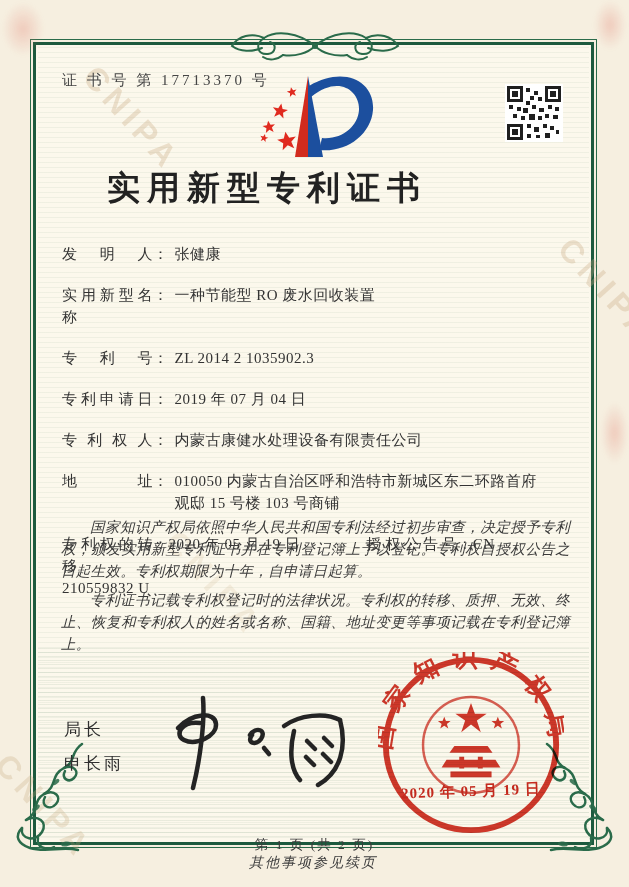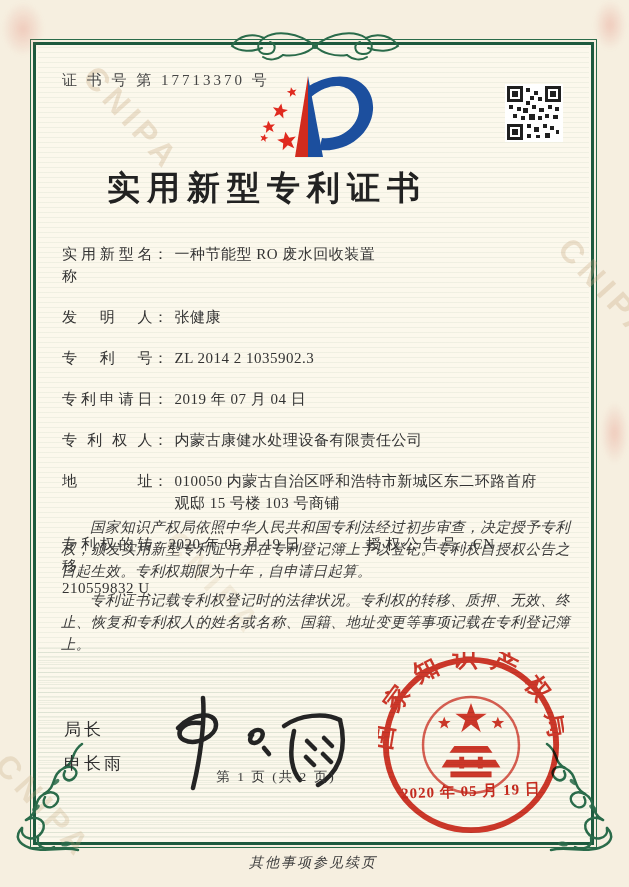--- a/index.html
+++ b/index.html
@@ -74,21 +74,21 @@
   .signer.t{top:718px;}
   .signer.n{top:752px;}
   .signature{position:absolute; left:148px; top:690px; width:215px; height:105px; z-index:3;}
   .seal{position:absolute; left:378px; top:652px; width:186px; height:186px; z-index:4; mix-blend-mode:multiply; opacity:0.93;}
   .seal-date{
     position:absolute; left:370px; top:782px; width:202px; z-index:5;
     text-align:center; color:#c32a1e; font-size:15px; letter-spacing:1px;
     transform:rotate(-2deg); font-weight:600;
   }
   .page-num{
-    position:absolute; left:0; width:552px; top:768px; z-index:3;
+    position:absolute; left:0; width:629px; top:836px; z-index:3;
     text-align:center; font-size:13.5px; letter-spacing:2px; color:#3a3a3a;
   }
   .footer-note{
     position:absolute; left:0; width:626px; top:854px; z-index:3;
     text-align:center; font-size:14px; letter-spacing:2px;
     font-style:italic; color:#3d3d3d;
   }
   .ornament-top{position:absolute; left:220px; top:24px; width:190px; height:40px; z-index:2;}
   .corner{position:absolute; width:95px; height:112px; z-index:2;}
   .corner.bl{left:4px; top:742px;}
@@ -209,24 +209,24 @@
         <rect x="22" y="50" width="4" height="4"></rect>
       <rect x="31" y="51" width="4" height="3"></rect>
         <rect x="40" y="49" width="5" height="5"></rect>
     </g>
   </svg>
 
   <div class="title">实用新型专利证书</div>
 
   <div class="fields">
     <div class="f-row">
+      <span class="f-label">发明人</span><span class="f-colon">：</span><span class="f-value">张健康</span>
+    </div>
+    <div class="f-row">
       <span class="f-label">实用新型名称</span><span class="f-colon">：</span><span class="f-value">一种节能型 RO 废水回收装置</span>
-    </div>
-    <div class="f-row">
-      <span class="f-label">发明人</span><span class="f-colon">：</span><span class="f-value">张健康</span>
     </div>
     <div class="f-row">
       <span class="f-label">专利号</span><span class="f-colon">：</span><span class="f-value">ZL 2014 2 1035902.3</span>
     </div>
     <div class="f-row">
       <span class="f-label">专利申请日</span><span class="f-colon">：</span><span class="f-value">2019 年 07 月 04 日</span>
     </div>
     <div class="f-row">
       <span class="f-label">专利权人</span><span class="f-colon">：</span><span class="f-value">内蒙古康健水处理设备有限责任公司</span>
     </div>

